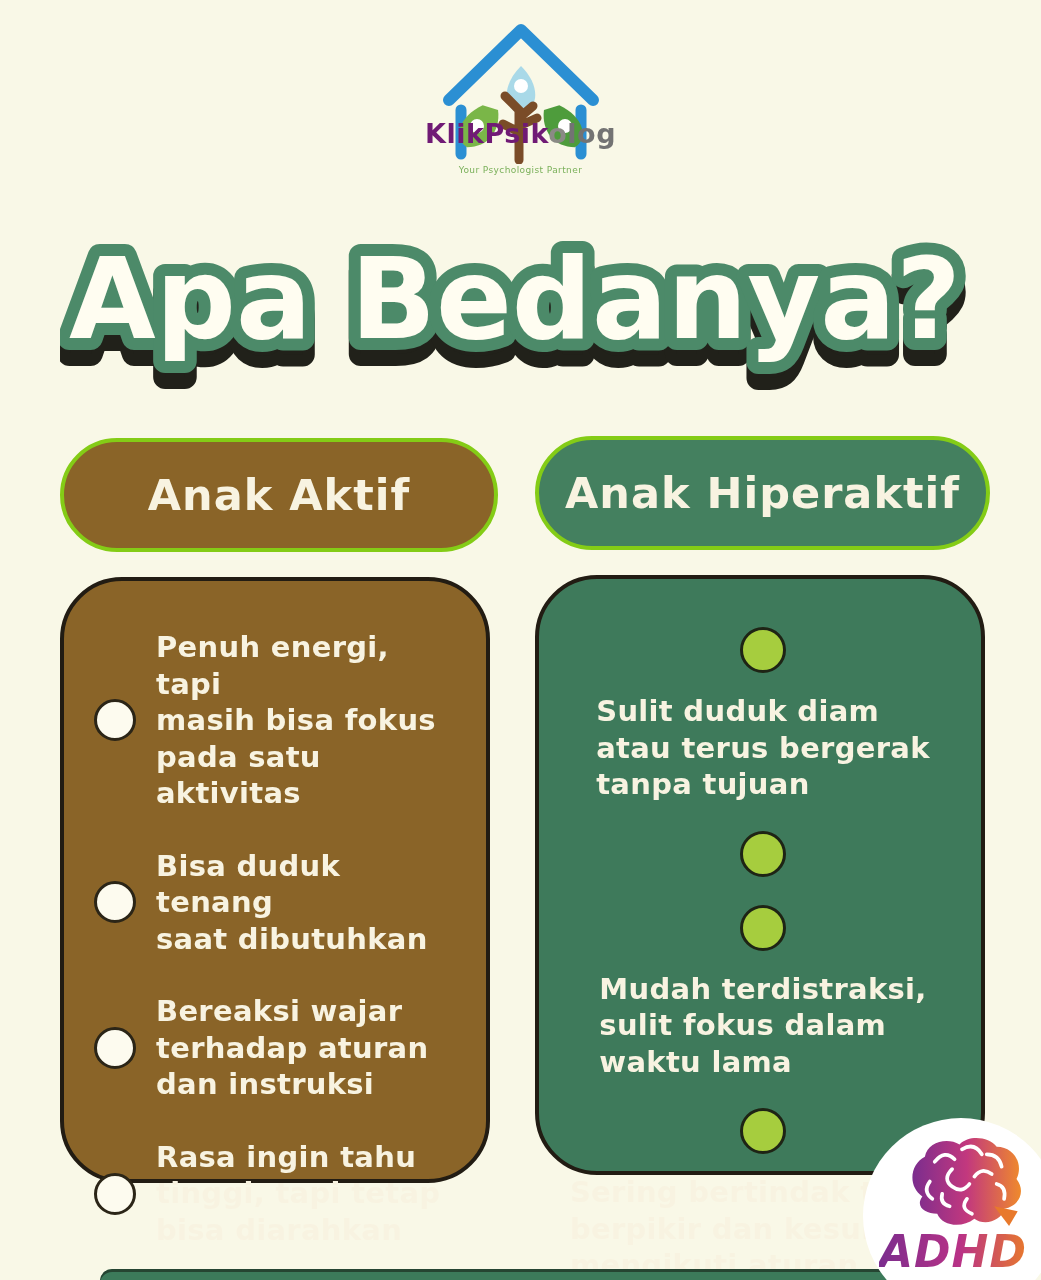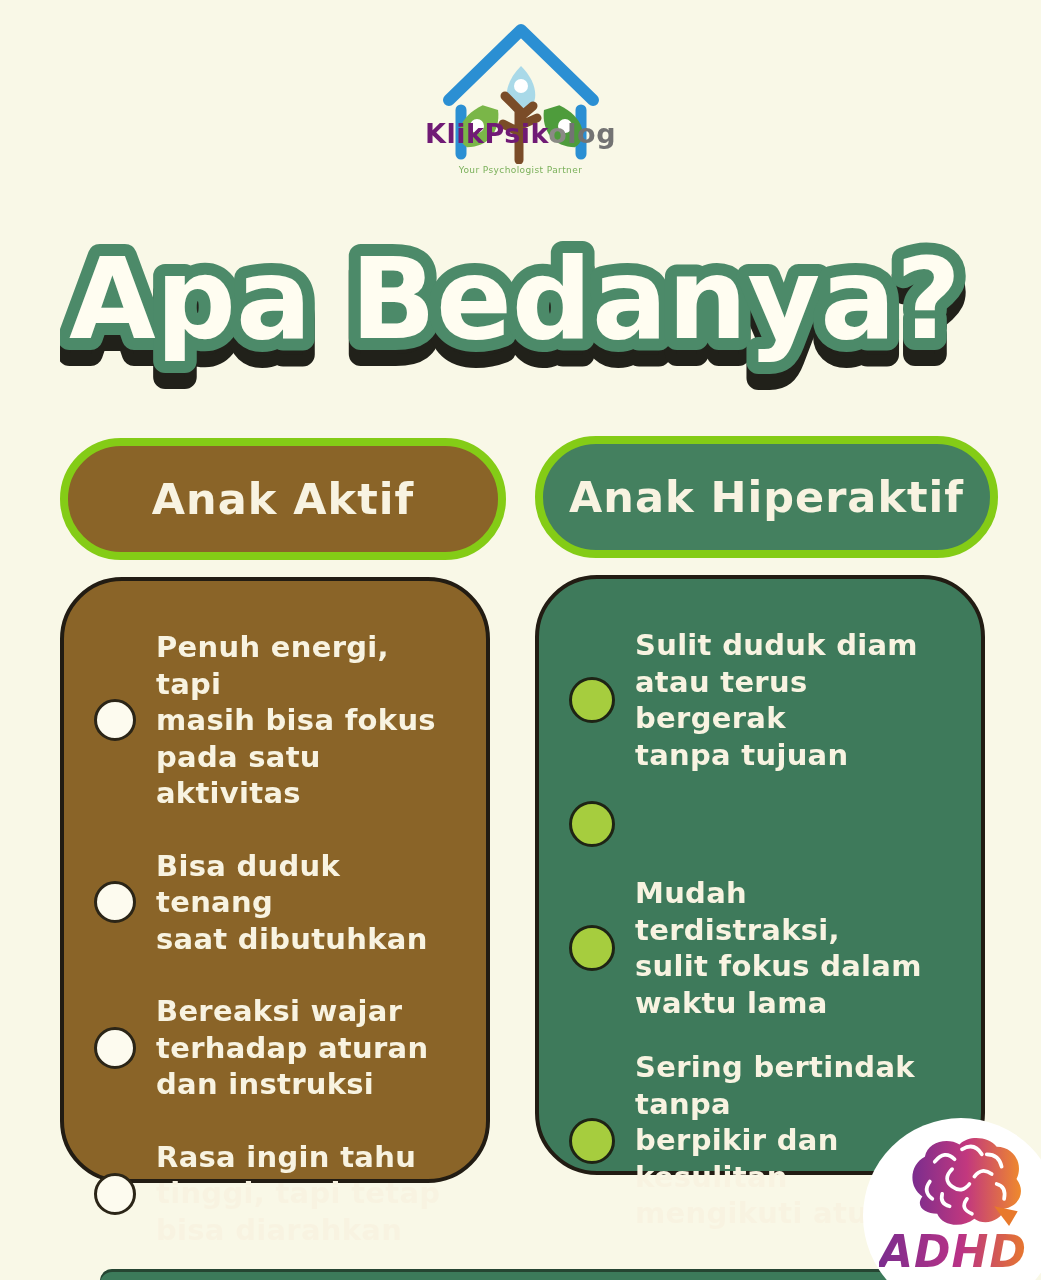--- a/index.html
+++ b/index.html
@@ -16,34 +16,34 @@
   .brand{margin-top:-44px;font-size:27px;font-weight:bold;letter-spacing:.5px;line-height:1;}
   .brand .g{color:#701a75;}
   .brand .o{color:#8a8a85;}
   .brand .d{color:#737373;}
   .tagline{font-size:9px;color:#7ab05a;margin-top:18px;letter-spacing:.4px;}
   
   .title-wrap{position:absolute;left:60px;top:210px;width:920px;height:200px;}
   
   .pill{
     position:absolute;height:106px;border-radius:999px;
-    border:8px solid #84cc16;display:flex;align-items:center;justify-content:center;
+    border:4px solid #84cc16;display:flex;align-items:center;justify-content:center;
     color:#f8f3e1;font-weight:bold;font-size:43px;letter-spacing:1px;
   }
   .pill-left{left:60px;top:438px;width:430px;background:#8a6428;}
   .pill-right{left:535px;top:436px;width:447px;background:#44805f;}
   
   .card{
     position:absolute;border-radius:62px;border:4px solid #221c13;
     box-sizing:border-box;padding:48px 24px 20px 30px;
   }
   .card-left{left:60px;top:577px;width:430px;height:606px;background:#8a6428;}
   .card-right{left:535px;top:575px;width:450px;height:600px;background:#3e7a5b;padding-top:48px;}
   .item{display:flex;align-items:center;gap:20px;margin-bottom:36px;}
-  .card-right .item{margin-bottom:28px;}
+  .card-right .item{margin-bottom:28px;flex-direction:column;}
   .dot{flex:0 0 auto;border-radius:50%;}
   .card-left .dot{width:36px;height:36px;background:#fdfbef;border:3px solid #2b2517;}
   .card-right .dot{width:40px;height:40px;background:#a6cd3e;border:3px solid #1e2415;}
   .itxt{
     white-space:pre-line;color:#f8f3e1;font-weight:bold;
     font-size:29px;line-height:1.26;letter-spacing:.3px;
   }
   
   .badge{
     position:absolute;left:863px;top:1118px;width:196px;height:196px;border-radius:50%;

